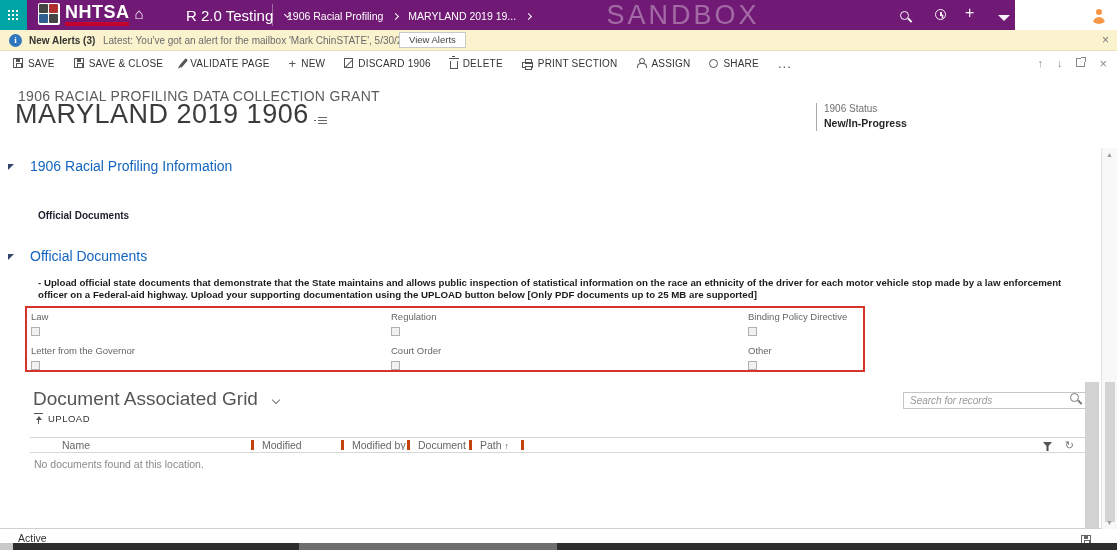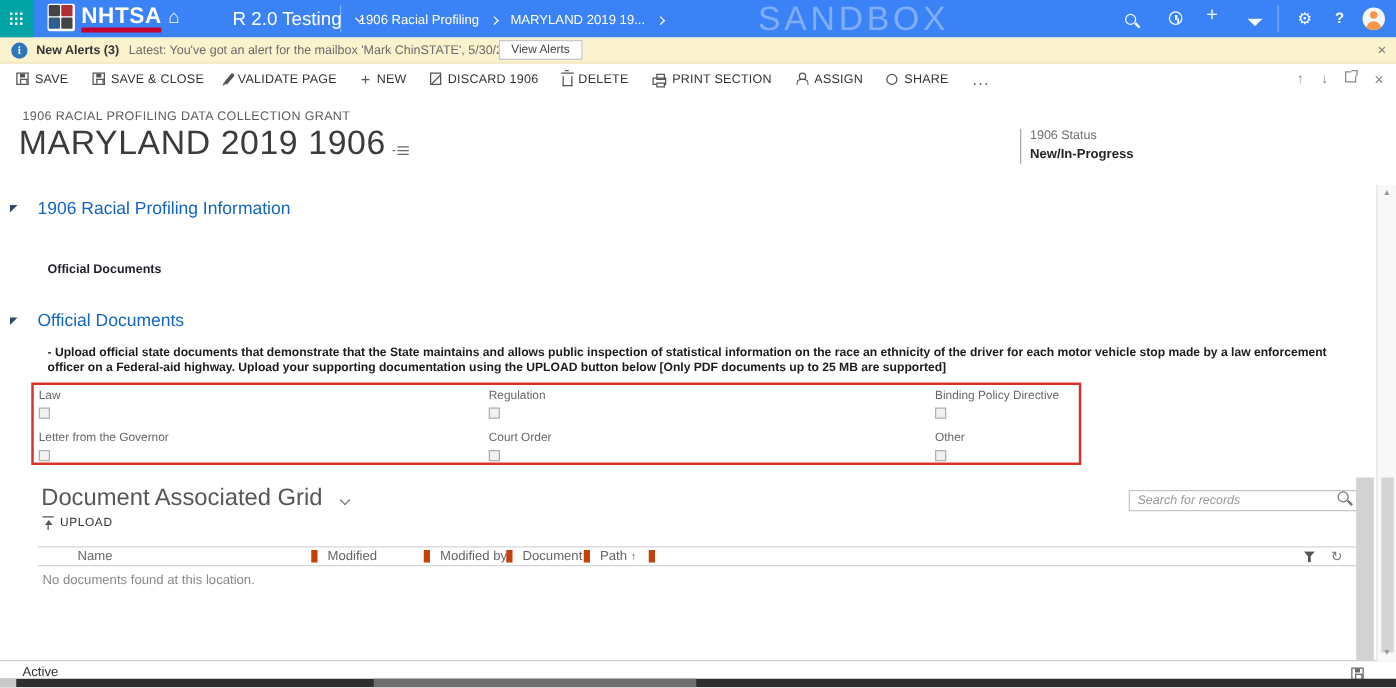--- a/index.html
+++ b/index.html
@@ -3,21 +3,21 @@
 <meta charset="utf-8">
 <style>
   * { box-sizing: border-box; margin: 0; padding: 0; }
   html,body { background:#fff; }
   #app {
     position: relative; width: 1117px; height: 550px; overflow: hidden;
     font-family: "Liberation Sans", sans-serif; background: #fff;
   }
 
   
-  .nav { position:absolute; left:0; top:0; width:1117px; height:30px; background:#3b82f6; color:#fff; }
+  .nav { position:absolute; left:0; top:0; width:1015px; height:30px; background:#701a75; color:#fff; }
   .waffle { position:absolute; left:0; top:0; width:27px; height:30px; background:#00A4A4; cursor:pointer; }
   .waffle .dots { position:absolute; left:8px; top:10px; width:2px; height:2px; background:#fff;
     box-shadow: 4px 0 #fff, 8px 0 #fff, 0 4px #fff, 4px 4px #fff, 8px 4px #fff, 0 8px #fff, 4px 8px #fff, 8px 8px #fff; }
   .logo { position:absolute; left:38px; top:3px; display:flex; align-items:flex-start; gap:5px; }
   .logo-badge { width:22px; height:22px; background:#fff; border-radius:2px; display:grid; grid-template-columns:9px 9px; grid-template-rows:9px 9px; gap:1px; padding:1px; }
   .logo-badge span { background:#444; border-radius:1px; }
   .logo-badge span:nth-child(2){ background:#b03030; }
   .logo-badge span:nth-child(3){ background:#2f5f8f; }
   .logo-text-wrap { display:flex; flex-direction:column; line-height:1; }
   .logo-text { font-size:18px; font-weight:bold; letter-spacing:.5px; color:#fff; }
@@ -73,21 +73,21 @@
   .i-person { display:inline-block; width:10px; height:10px; position:relative; }
   .i-person::before { content:""; position:absolute; left:3px; top:0; width:4px; height:4px; border-radius:50%; border:1px solid currentColor; }
   .i-person::after { content:""; position:absolute; left:1px; top:5px; width:8px; height:4px; border:1px solid currentColor; border-bottom:none; border-radius:4px 4px 0 0; }
   .i-ring { display:inline-block; width:9px; height:9px; border:1.5px solid currentColor; border-radius:50%; }
   .i-popout { display:inline-block; width:9px; height:9px; border:1px solid currentColor; position:relative; }
   .i-popout::after { content:""; position:absolute; right:-2px; top:-2px; width:4px; height:4px; background:#fff; border-right:1.2px solid currentColor; border-top:1.2px solid currentColor; }
   .i-pencil { display:inline-block; width:3px; height:10px; background:currentColor; transform:rotate(40deg); position:relative; border-radius:1px; }
   .i-pencil::after { content:""; position:absolute; left:0; bottom:-3px; width:0; height:0; border-left:1.5px solid transparent; border-right:1.5px solid transparent; border-top:3px solid currentColor; }
 
   
-  .rec-type { position:absolute; left:18px; top:88px; font-size:10px; color:#5c5c5c; letter-spacing:.3px; }
+  .rec-type { position:absolute; left:18px; top:88px; font-size:14px; color:#5c5c5c; letter-spacing:.3px; }
   .page-title { position:absolute; left:15px; top:99px; font-size:27px; font-weight:300; color:#3b3b3b; letter-spacing:.5px; display:flex; align-items:center; gap:9px; }
   .i-listbars { display:inline-block; width:9px; height:1.5px; background:#666; margin-top:6px;
     box-shadow:0 3px 0 #666, 0 6px 0 #666; position:relative; }
   .i-listbars::before { content:""; position:absolute; left:-4px; top:3px; width:2px; height:1.5px; background:#666; }
   .hdr-status { position:absolute; left:816px; top:103px; border-left:1px solid #a9a9a9; padding-left:7px; height:28px; }
   .hdr-status .lbl { font-size:10px; color:#6e6e6e; }
   .hdr-status .val { font-size:10.5px; font-weight:bold; color:#262626; margin-top:3px; }
 
   .sec-head { position:absolute; display:flex; align-items:center; gap:16px; cursor:pointer; }
   .sec-tri { width:0; height:0; border-top:6px solid #33476b; border-right:6px solid transparent; margin-top:2px; }
@@ -108,21 +108,21 @@
   .searchbox input { width:100%; height:100%; border:1px solid #c6c6c6; font-size:10px; font-style:italic; color:#444; padding:0 18px 0 6px; font-family:"Liberation Sans",sans-serif; outline:none; }
   .searchbox input::placeholder { color:#999; font-style:italic; }
   .searchbox .i-search { position:absolute; right:7px; top:3px; color:#777; }
   .upload { position:absolute; left:34px; top:413px; display:flex; align-items:center; gap:5px; cursor:pointer; }
   .i-upload { display:inline-block; width:9px; height:11px; border-top:1.5px solid #555; position:relative; }
   .i-upload::before { content:""; position:absolute; left:1.5px; top:2px; width:0; height:0; border-left:3px solid transparent; border-right:3px solid transparent; border-bottom:4px solid #555; }
   .i-upload::after { content:""; position:absolute; left:3.8px; top:5px; width:1.5px; height:5px; background:#555; }
   .upload .lbl { font-size:9.5px; color:#333; letter-spacing:.5px; }
 
   .grid-head { position:absolute; left:30px; top:437px; width:1056px; height:16px; border-top:1px solid #d6d6d6; border-bottom:1px solid #d6d6d6; display:flex; align-items:center; font-size:10.5px; color:#666; }
-  .gh-cell { height:10px; line-height:10px; padding-left:8px; border-right:5px solid #c2410c; white-space:nowrap; overflow:hidden; }
+  .gh-cell { height:10px; line-height:10px; padding-left:8px; border-right:3px solid #c2410c; white-space:nowrap; overflow:hidden; }
   .gh-c0 { width:24px; border-right:none; }
   .gh-c1 { width:200px; }
   .gh-c2 { width:90px; }
   .gh-c3 { width:66px; }
   .gh-c4 { width:62px; }
   .gh-c5 { width:52px; }
   .gh-sort { font-size:9px; color:#666; margin-left:3px; }
   .gh-funnel { position:absolute; right:34px; top:3px; color:#555; cursor:pointer; }
   .gh-refresh { position:absolute; right:12px; top:1px; color:#777; font-size:11px; cursor:pointer; }
   .grid-empty { position:absolute; left:34px; top:458px; font-size:10.5px; color:#8a8a8a; }

